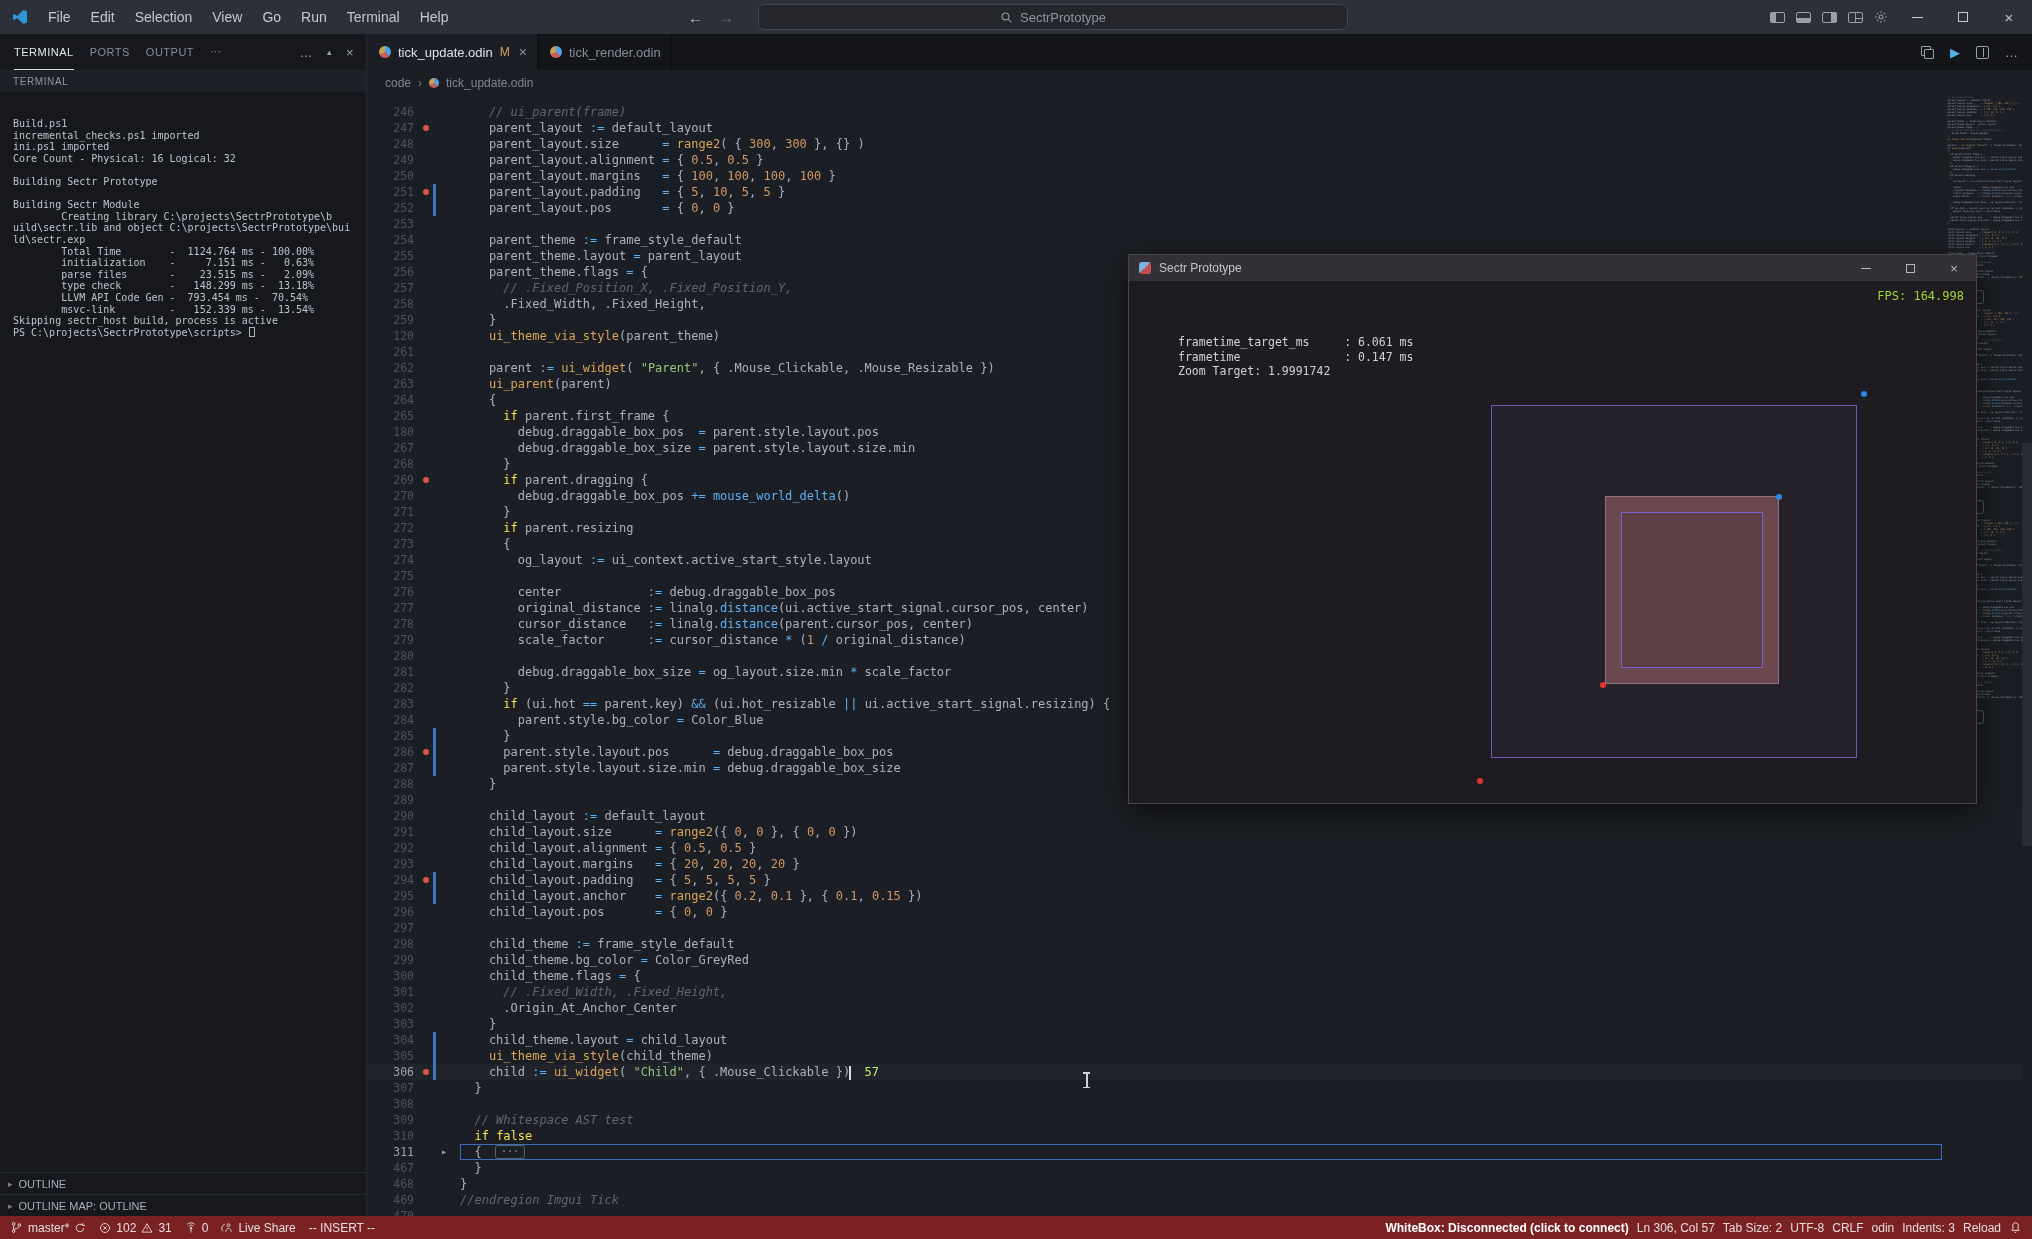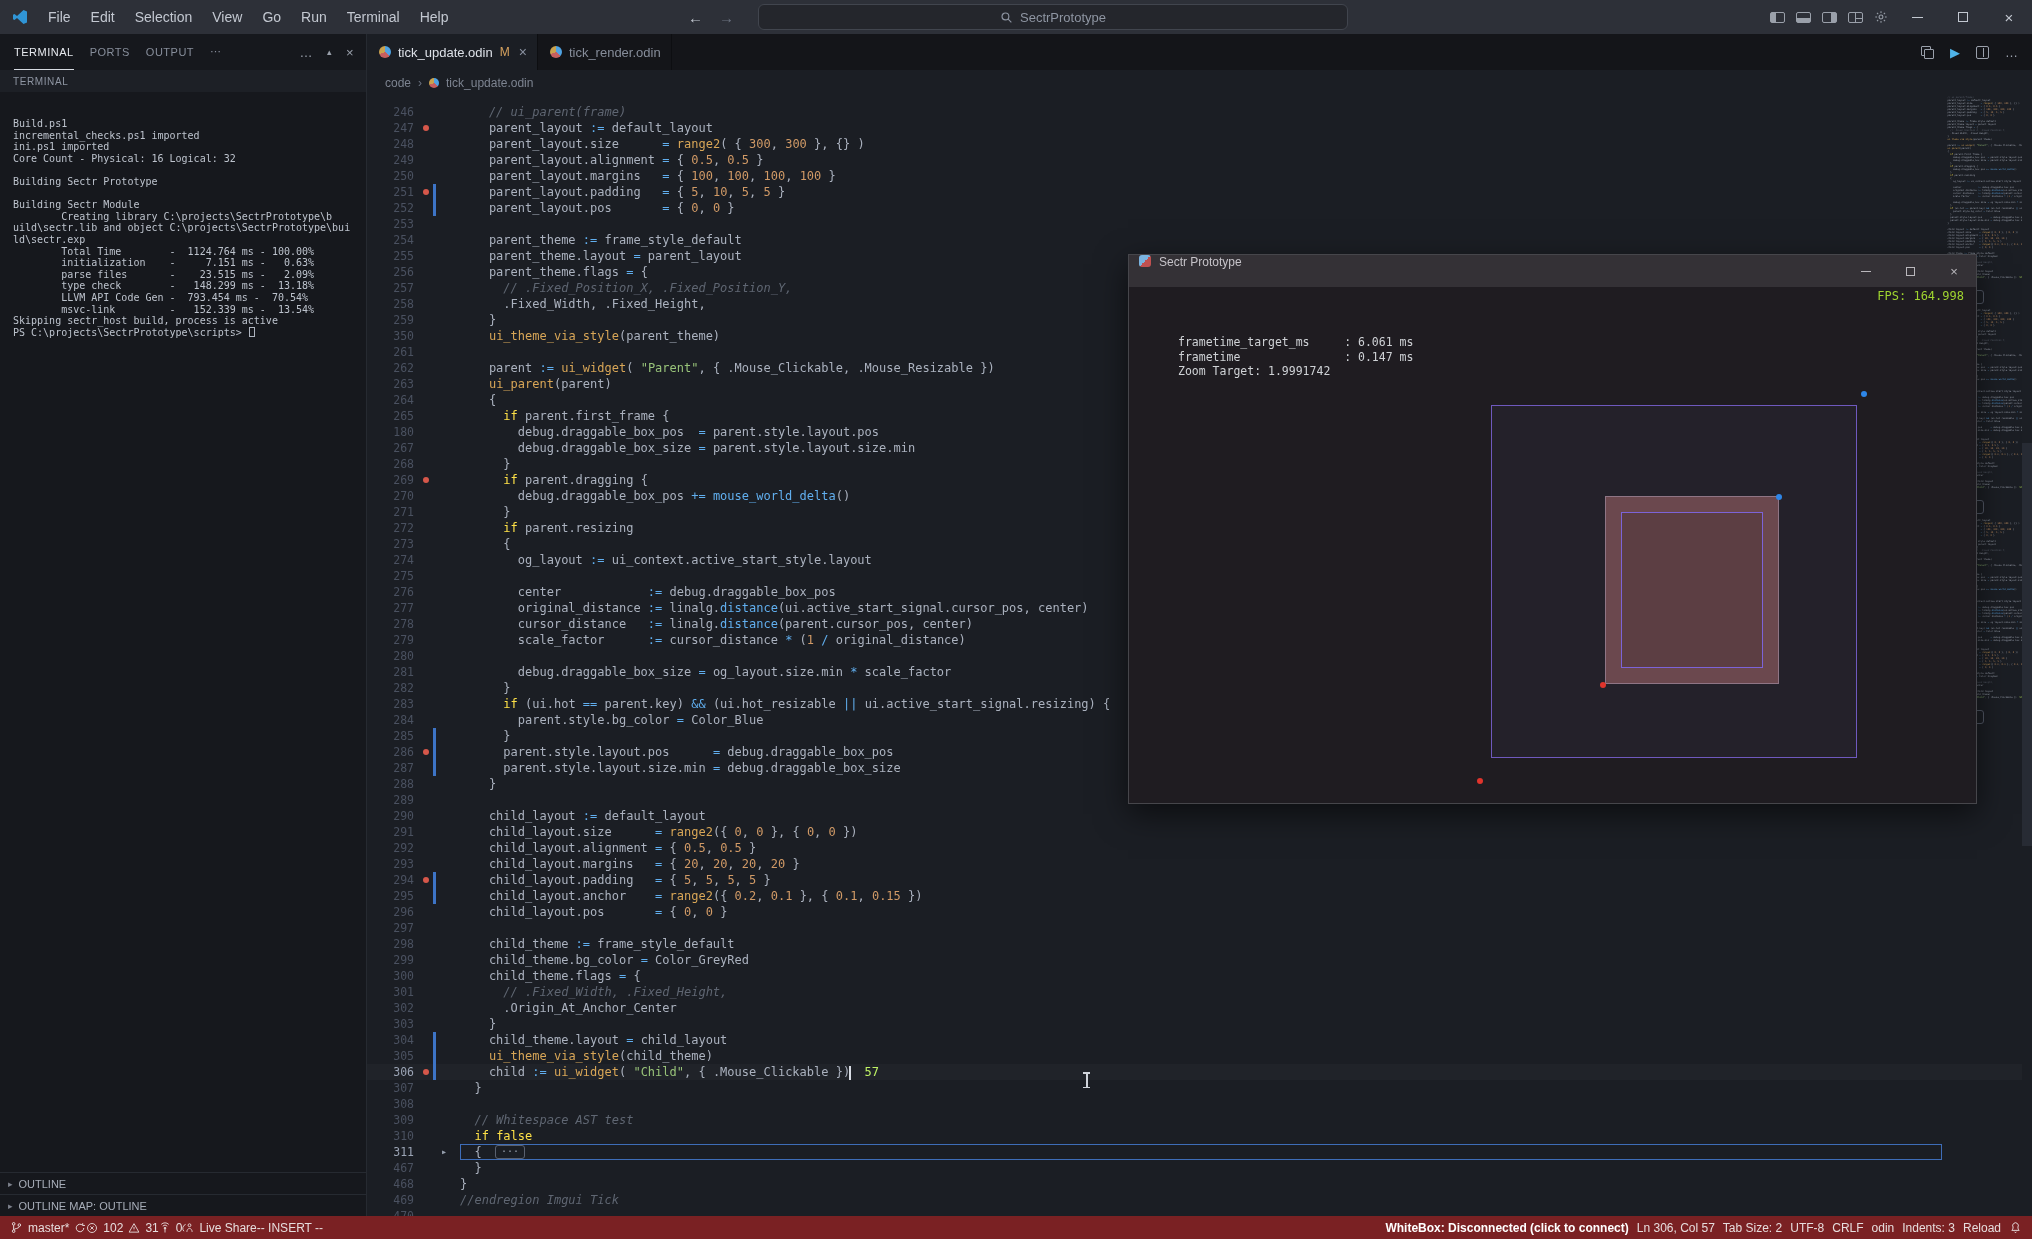--- a/index.html
+++ b/index.html
@@ -93,29 +93,29 @@
 
   
   #ibeam{position:absolute;left:1082px;top:1072px;width:9px;height:16px;z-index:200}
   #ibeam i{position:absolute;left:4px;top:1px;width:1.5px;height:14px;background:#cfd3da}
   #ibeam::before,#ibeam::after{content:"";position:absolute;left:1px;width:7px;height:1.5px;background:#cfd3da}
   #ibeam::before{top:0}
   #ibeam::after{bottom:0}
 
   
   #statusbar{height:23px;background:var(--statusbar);display:flex;align-items:center;color:#e6dddd;font-size:12px;padding:0 10px}
-  .sb-left{display:flex;align-items:center;}
+  .sb-left{display:flex;align-items:center;gap:13px}
   .sb-right{margin-left:auto;display:flex;align-items:center;gap:8px}
   .sb-item{display:flex;align-items:center;gap:5px;white-space:nowrap}
   .sb-item svg{display:block}
   .sb-white{color:#ffffff;font-weight:700}
 
   
   #overlay-window{position:absolute;left:1128px;top:254px;width:849px;height:550px;z-index:50;border:1px solid #46464b;box-shadow:0 10px 30px rgba(0,0,0,.55);background:#1f1c21}
-  #ow-titlebar{height:32px;background:#343136;display:flex;align-items:flex-start;color:#c6c3c9;font-size:12px}
+  #ow-titlebar{height:26px;background:#343136;display:flex;align-items:center;color:#c6c3c9;font-size:12px}
   #ow-titlebar .app-icon{width:12px;height:12px;border-radius:3px;margin:0 8px 0 10px;background:linear-gradient(135deg,#7ab3e0 0 50%,#c05050 50% 100%)}
   #ow-controls{margin-left:auto;display:flex;height:100%}
   .ow-btn{width:44px;height:100%;display:flex;align-items:center;justify-content:center;color:#b9b7bc;font-size:13px}
   .ow-min{width:10px;height:1px;background:#b9b7bc}
   .ow-max{width:9px;height:9px;border:1px solid #b9b7bc}
   #ow-content{position:absolute;left:0;right:0;top:26px;bottom:0;font-family:var(--mono)}
   #ow-fps{position:absolute;right:12px;top:8px;color:#9fd42f;font-size:12px}
   #ow-stats{position:absolute;left:49px;top:54px;font-size:11.5px;line-height:14.5px;color:#cfd2d6;white-space:pre}
   #parent-box{position:absolute;left:362px;top:124px;width:366px;height:353px;background:#24212a;border:1.5px solid rgba(124,99,216,.85)}
   #child-box{position:absolute;left:476px;top:215px;width:174px;height:188px;background:#6b484e;border:1px solid #8f7585}
@@ -263,21 +263,21 @@
             <div class="row"><span class="ln">250</span><span class="marks"></span><span class="toks"><span class="tk-d">    parent_layout.margins   </span><span class="tk-op">=</span><span class="tk-d"> { </span><span class="tk-num">100</span><span class="tk-d">, </span><span class="tk-num">100</span><span class="tk-d">, </span><span class="tk-num">100</span><span class="tk-d">, </span><span class="tk-num">100</span><span class="tk-d"> }</span></span></div>
             <div class="row"><span class="ln">251</span><span class="marks"><i class="dot"></i><i class="bar"></i></span><span class="toks"><span class="tk-d">    parent_layout.padding   </span><span class="tk-op">=</span><span class="tk-d"> { </span><span class="tk-num">5</span><span class="tk-d">, </span><span class="tk-num">10</span><span class="tk-d">, </span><span class="tk-num">5</span><span class="tk-d">, </span><span class="tk-num">5</span><span class="tk-d"> }</span></span></div>
             <div class="row"><span class="ln">252</span><span class="marks"><i class="bar"></i></span><span class="toks"><span class="tk-d">    parent_layout.pos       </span><span class="tk-op">=</span><span class="tk-d"> { </span><span class="tk-num">0</span><span class="tk-d">, </span><span class="tk-num">0</span><span class="tk-d"> }</span></span></div>
             <div class="row"><span class="ln">253</span><span class="marks"></span><span class="toks"></span></div>
             <div class="row"><span class="ln">254</span><span class="marks"></span><span class="toks"><span class="tk-d">    parent_theme </span><span class="tk-op">:=</span><span class="tk-d"> frame_style_default</span></span></div>
             <div class="row"><span class="ln">255</span><span class="marks"></span><span class="toks"><span class="tk-d">    parent_theme.layout </span><span class="tk-op">=</span><span class="tk-d"> parent_layout</span></span></div>
             <div class="row"><span class="ln">256</span><span class="marks"></span><span class="toks"><span class="tk-d">    parent_theme.flags </span><span class="tk-op">=</span><span class="tk-d"> {</span></span></div>
             <div class="row"><span class="ln">257</span><span class="marks"></span><span class="toks"><span class="tk-c">      // .Fixed_Position_X, .Fixed_Position_Y,</span></span></div>
             <div class="row"><span class="ln">258</span><span class="marks"></span><span class="toks"><span class="tk-d">      .Fixed_Width, .Fixed_Height,</span></span></div>
             <div class="row"><span class="ln">259</span><span class="marks"></span><span class="toks"><span class="tk-d">    }</span></span></div>
-            <div class="row"><span class="ln">350</span><span class="marks"></span><span class="toks"><span class="tk-d">    </span><span class="tk-fn">ui_theme_via_style</span><span class="tk-d">(parent_theme)</span></span></div>
+            <div class="row"><span class="ln">120</span><span class="marks"></span><span class="toks"><span class="tk-d">    </span><span class="tk-fn">ui_theme_via_style</span><span class="tk-d">(parent_theme)</span></span></div>
             <div class="row"><span class="ln">261</span><span class="marks"></span><span class="toks"></span></div>
             <div class="row"><span class="ln">262</span><span class="marks"></span><span class="toks"><span class="tk-d">    parent </span><span class="tk-op">:=</span><span class="tk-d"> </span><span class="tk-fn">ui_widget</span><span class="tk-d">( </span><span class="tk-str">"Parent"</span><span class="tk-d">, { .Mouse_Clickable, .Mouse_Resizable })</span></span></div>
             <div class="row"><span class="ln">263</span><span class="marks"></span><span class="toks"><span class="tk-d">    </span><span class="tk-fn">ui_parent</span><span class="tk-d">(parent)</span></span></div>
             <div class="row"><span class="ln">264</span><span class="marks"></span><span class="toks"><span class="tk-d">    {</span></span></div>
             <div class="row"><span class="ln">265</span><span class="marks"></span><span class="toks"><span class="tk-d">      </span><span class="tk-k">if</span><span class="tk-d"> parent.first_frame {</span></span></div>
             <div class="row"><span class="ln">180</span><span class="marks"></span><span class="toks"><span class="tk-d">        debug.draggable_box_pos  </span><span class="tk-op">=</span><span class="tk-d"> parent.style.layout.pos</span></span></div>
             <div class="row"><span class="ln">267</span><span class="marks"></span><span class="toks"><span class="tk-d">        debug.draggable_box_size </span><span class="tk-op">=</span><span class="tk-d"> parent.style.layout.size.min</span></span></div>
             <div class="row"><span class="ln">268</span><span class="marks"></span><span class="toks"><span class="tk-d">      }</span></span></div>
             <div class="row"><span class="ln">269</span><span class="marks"><i class="dot"></i></span><span class="toks"><span class="tk-d">      </span><span class="tk-k">if</span><span class="tk-d"> parent.dragging {</span></span></div>
             <div class="row"><span class="ln">270</span><span class="marks"></span><span class="toks"><span class="tk-d">        debug.draggable_box_pos </span><span class="tk-op">+=</span><span class="tk-d"> </span><span class="tk-fnb">mouse_world_delta</span><span class="tk-d">()</span></span></div>

